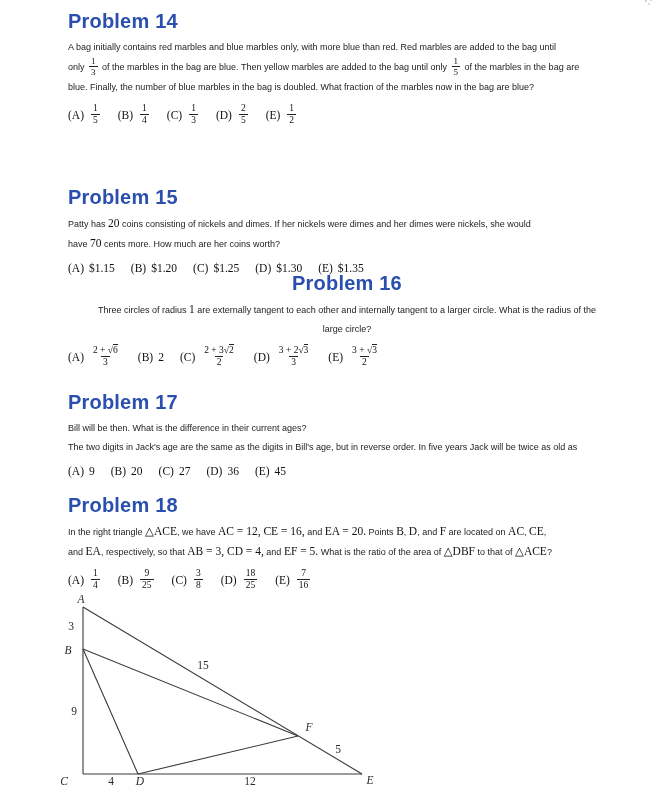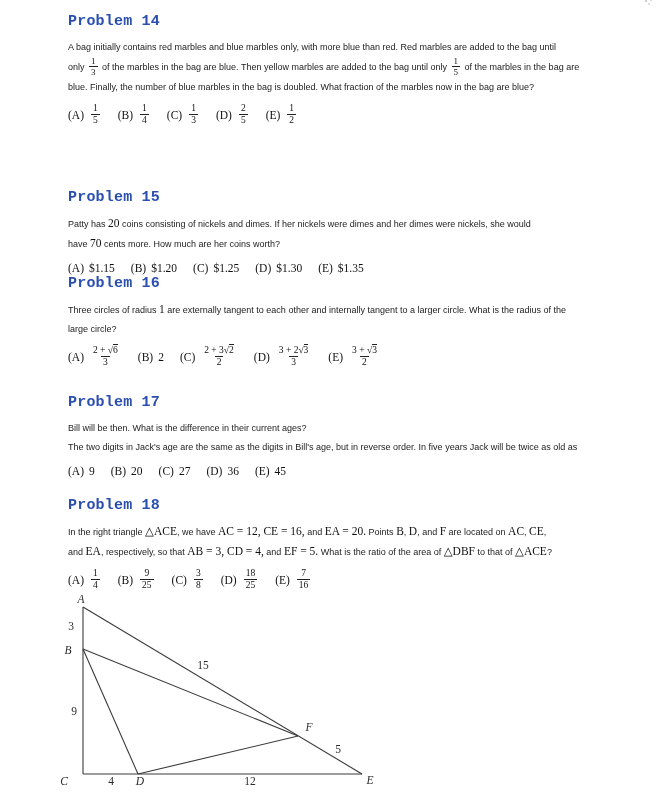--- a/index.html
+++ b/index.html
@@ -3,26 +3,26 @@
 <meta charset="utf-8">
 <style>
   html,body{margin:0;padding:0;background:#ffffff;}
   body{width:656px;height:800px;position:relative;overflow:hidden;
        font-family:"Liberation Sans",sans-serif;}
   .page{position:absolute;inset:0;background:#fff;}
 
   .problem{position:absolute;left:68px;right:30px;}
   .problem:nth-of-type(1){top:12px;}
   .problem:nth-of-type(2){top:167px;margin-top:21px;}
-  .problem:nth-of-type(3){top:274px;}
+  .problem:nth-of-type(3){top:274px;text-align:center;}
   .problem:nth-of-type(4){top:393px;}
   .problem:nth-of-type(5){top:496px;}
 
-  .ptitle{font-family:Liberation Mono, monospace;font-weight:bold;
-          font-size:15px;line-height:19px;color:var(--heading,#2a4fae);
+  .ptitle{font-family:Liberation Sans, sans-serif;font-weight:bold;
+          font-size:20px;line-height:19px;color:var(--heading,#2a4fae);
           margin:0 0 7px 0;letter-spacing:.2px;}
 
   .bodyline{white-space:nowrap;font-size:9px;line-height:19px;color:#1c1c1c;}
   .math{font-family:"Liberation Serif",serif;font-size:11.5px;color:#111;}
   .mi{}
 
   .frac{display:inline-flex;flex-direction:column;align-items:center;
         vertical-align:middle;font-family:"Liberation Serif",serif;
         font-size:9px;line-height:10px;margin:0 2px;position:relative;top:-1px;color:#111;}
   .frac .num{padding:0 2px;}

